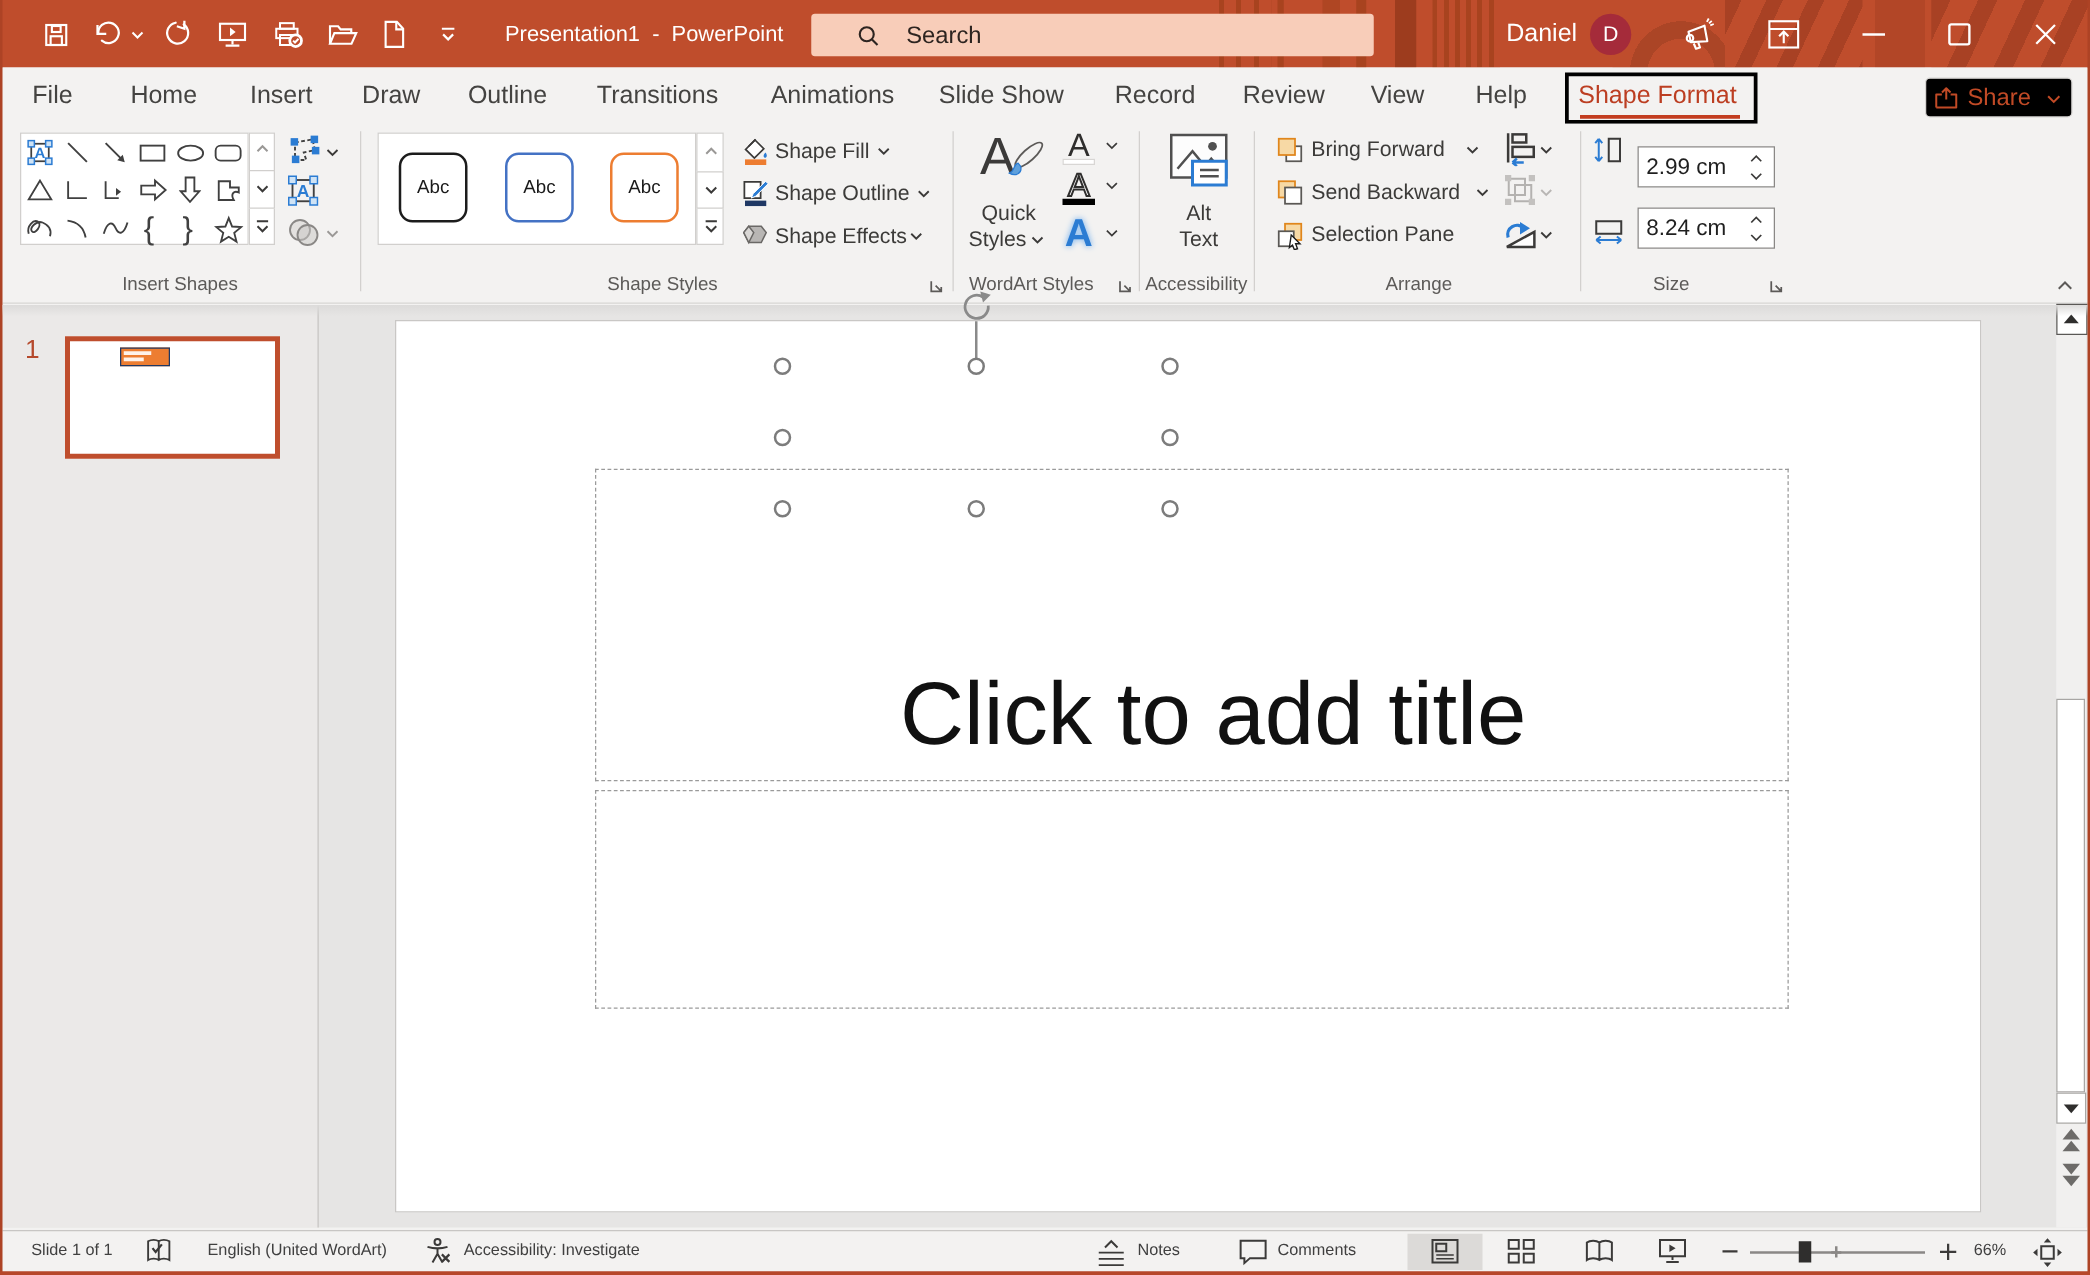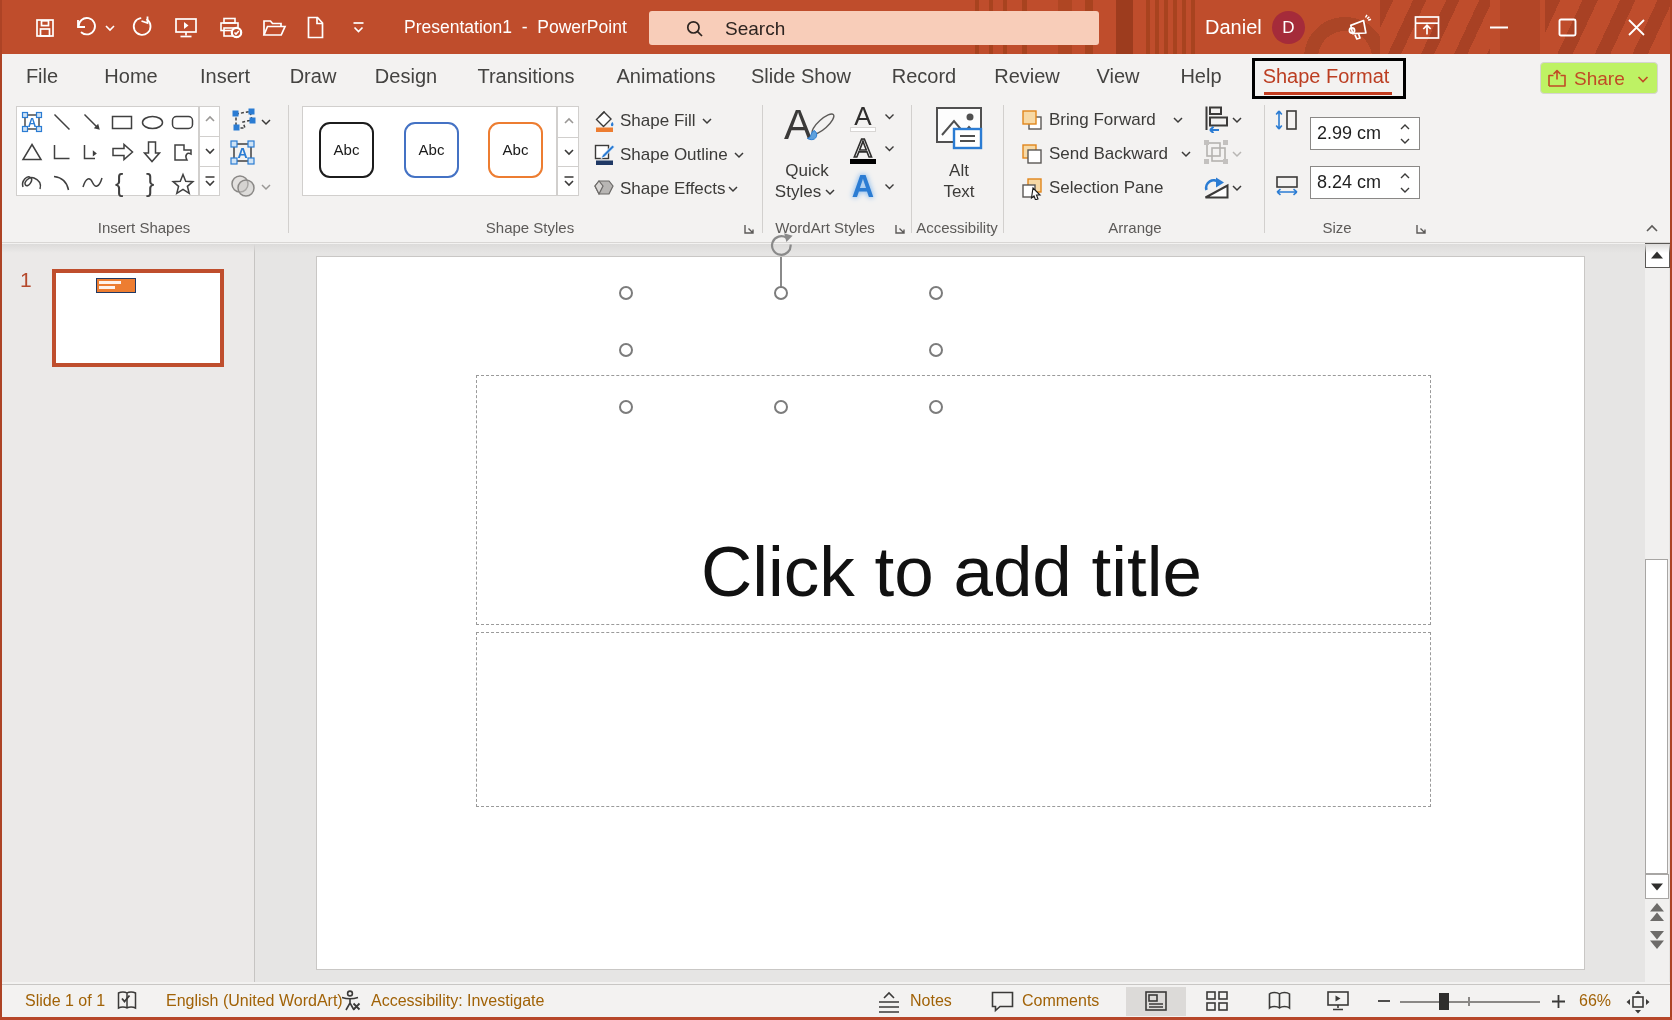--- a/index.html
+++ b/index.html
@@ -10,37 +10,37 @@
 .ttxt{position:absolute;color:#fff;font-size:17.5px;white-space:pre;}
 #search{position:absolute;left:649px;top:11px;width:450px;height:34px;background:#f8cdb9;border-radius:3px;}
 #search .stxt{position:absolute;left:76px;top:7px;font-size:19px;color:#2d2420;}
 
 .pat{position:absolute;top:0;height:54px;}
 
 #tabrow{position:absolute;left:2px;top:54px;width:1668px;height:45px;background:#f3f2f1;}
 .tab{position:absolute;top:0;height:45px;line-height:45px;font-size:20px;color:#444341;text-align:center;transform:translateX(-50%);white-space:nowrap;}
 #sfbox{position:absolute;left:1250px;top:4px;width:154px;height:41px;border:3px solid #000;}
 #sfunder{position:absolute;left:1262px;top:38px;width:128px;height:3px;background:#c33d20;}
-#sharebtn{position:absolute;left:1538px;top:8px;width:118px;height:32px;background:#bef264;border:1px solid #d6d4d2;border-radius:4px;}
+#sharebtn{position:absolute;left:1538px;top:8px;width:118px;height:32px;background:#000000;border:1px solid #d6d4d2;border-radius:4px;}
 
 #ribbon{position:absolute;left:2px;top:99px;width:1668px;height:144px;background:#f3f2f1;border-bottom:1px solid #d8d6d4;}
 .gsep{position:absolute;top:6px;width:1px;height:128px;background:#d2d0ce;}
 .glabel{position:absolute;top:120px;font-size:15px;color:#5c5a58;transform:translateX(-50%);white-space:nowrap;}
 .gallery{position:absolute;background:#fff;border:1px solid #d1cfcd;}
 .rlabel{font-size:17px;color:#3c3b39;white-space:nowrap;}
 
 #body{position:absolute;left:2px;top:244px;width:1668px;height:738px;background:#e6e5e4;}
 #thumbpanel{position:absolute;left:0;top:0;width:253px;height:738px;background:#ebe9e8;border-right:1px solid #c6c4c2;}
 #slide{position:absolute;left:314px;top:12px;width:1269px;height:714px;background:#fff;border:1px solid #c9c7c5;}
 .dashed{position:absolute;border:1.5px dashed #9a9a9a;}
 #obox{position:absolute;background:#ed7d31;border:2.5px solid #1f3864;box-shadow:0 0 0 1px #4a5878;color:#fff;font-size:34.5px;line-height:49px;padding:5px 0 0 13px;}
 .hdl{position:absolute;width:14px;height:14px;border-radius:50%;background:#fff;border:2.2px solid #7c7c7c;}
 
 #statusbar{position:absolute;left:2px;top:984px;width:1668px;height:33px;background:#f3f2f1;border-top:1px solid #c8c6c4;}
-.stxt2{position:absolute;top:7px;font-size:16px;color:#a16207;white-space:nowrap;}
+.stxt2{position:absolute;top:7px;font-size:13px;color:#404040;white-space:nowrap;}
 
 #frameL{position:absolute;left:0;top:0;width:2px;height:1020px;background:#ad4325;}
 #frameR{position:absolute;right:0;top:0;width:2px;height:1020px;background:#ad4325;}
 #frameB{position:absolute;left:0;top:1017px;width:1672px;height:3px;background:#b7472a;}
 </style></head>
 <body>
 <div id="win">
   <div id="titlebar">
 
     <div class="pat" style="left:975px;width:42px;background:repeating-linear-gradient(90deg,#a8431f 0 4px,#bf4d2c 4px 14px);"></div>
@@ -130,21 +130,21 @@
       </svg>
     <svg style="left:1627px;top:18px" width="19" height="19" viewBox="0 0 19 19" stroke="#fff" stroke-width="1.8">
         <path d="M2 2 L17 17 M17 2 L2 17"></path>
       </svg>
   </div>
   <div id="tabrow">
     <div class="tab" style="left:40px;">File</div>
     <div class="tab" style="left:129px;">Home</div>
     <div class="tab" style="left:223px;">Insert</div>
     <div class="tab" style="left:311px;">Draw</div>
-    <div class="tab" style="left:404px;">Design</div>
+    <div class="tab" style="left:404px;">Outline</div>
     <div class="tab" style="left:524px;">Transitions</div>
     <div class="tab" style="left:664px;">Animations</div>
     <div class="tab" style="left:799px;">Slide Show</div>
     <div class="tab" style="left:922px;">Record</div>
     <div class="tab" style="left:1025px;">Review</div>
     <div class="tab" style="left:1116px;">View</div>
     <div class="tab" style="left:1199px;">Help</div>
     <div class="tab" style="left:1324px;color:#bc3e22;">Shape Format</div>
     <div id="sfbox"></div>
     <div id="sfunder"></div>
@@ -458,21 +458,21 @@
       <div style="position:absolute;left:50px;top:25px;width:172px;height:98px;background:#fff;border:4px solid #bf4e2d;">
         <div style="position:absolute;left:40px;top:5px;width:40px;height:15px;background:#ed7d31;border:1px solid #1f3864;">
           <div style="position:absolute;left:2px;top:2px;width:22px;height:3px;background:#fff;opacity:.9;"></div>
           <div style="position:absolute;left:2px;top:7px;width:16px;height:3px;background:#fff;opacity:.9;"></div>
         </div>
       </div>
     </div>
     <div id="slide">
       <div class="dashed" style="left:159px;top:118px;width:955px;height:250px;"></div>
       <div class="dashed" style="left:159px;top:375px;width:955px;height:175px;"></div>
-      <div style="position:absolute;left:157px;top:265px;width:955px;height:110px;text-align:center;font-size:71px;line-height:100px;color:#111;">Click to add title</div>
+      <div style="position:absolute;left:176px;top:265px;width:955px;height:110px;text-align:center;font-size:71px;line-height:100px;color:#111;">Click to add title</div>
       <div style="position:absolute;left:463px;top:0px;width:1.5px;height:36px;background:#8a8a8a;"></div>
       <div class="hdl" style="left:302px;top:29px;"></div>
       <div class="hdl" style="left:457px;top:29px;"></div>
       <div class="hdl" style="left:612px;top:29px;"></div>
       <div class="hdl" style="left:302px;top:86px;"></div>
       <div class="hdl" style="left:612px;top:86px;"></div>
       <div class="hdl" style="left:302px;top:143px;"></div>
       <div class="hdl" style="left:457px;top:143px;"></div>
       <div class="hdl" style="left:612px;top:143px;"></div>
     </div>

